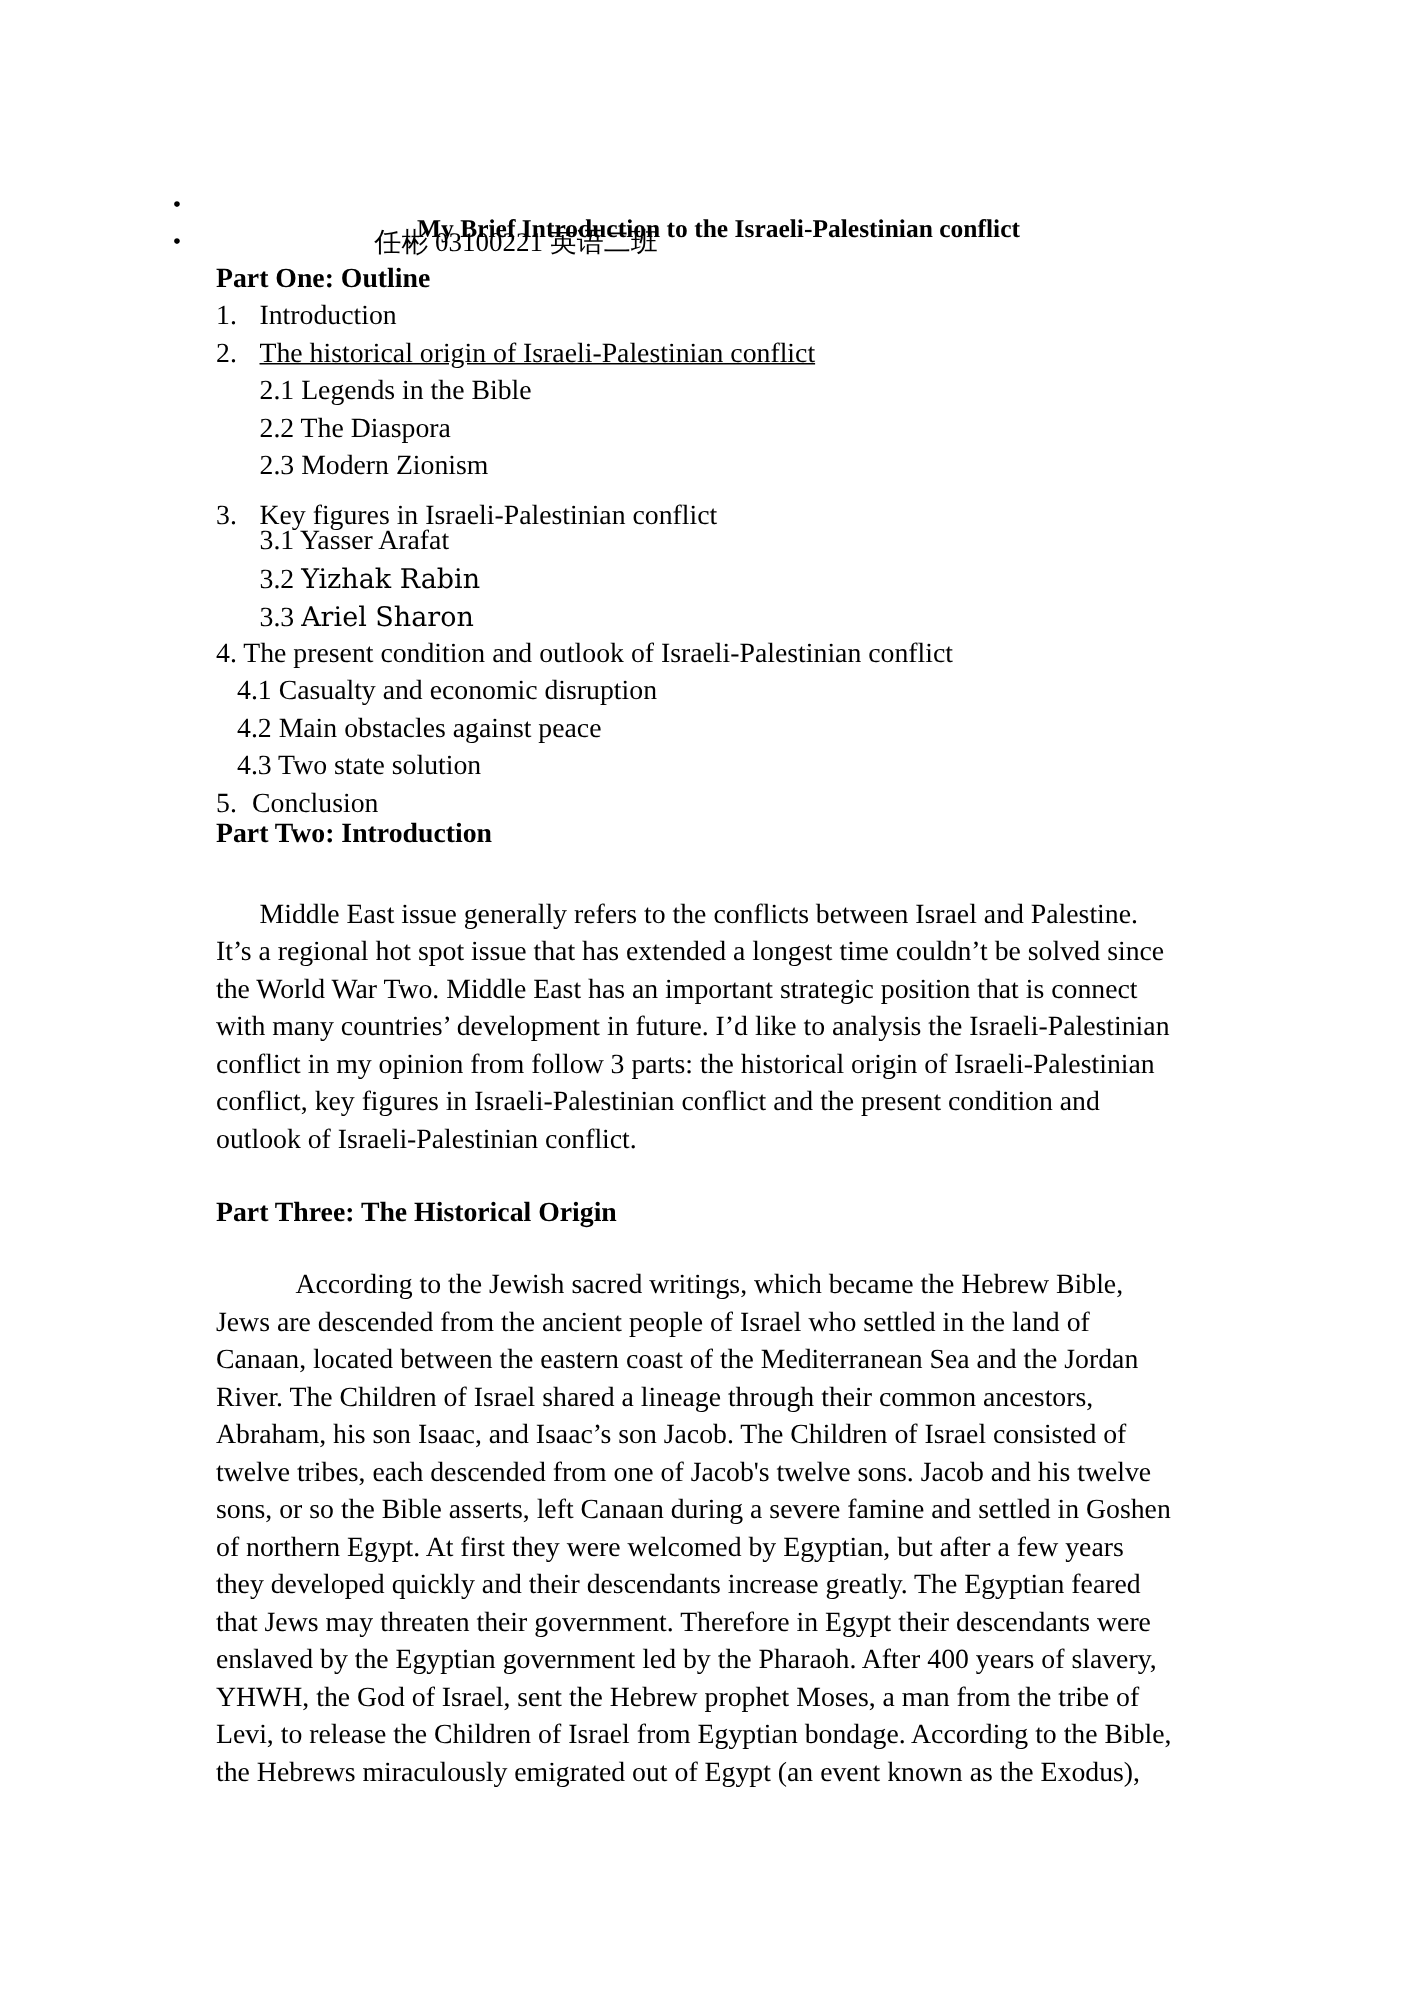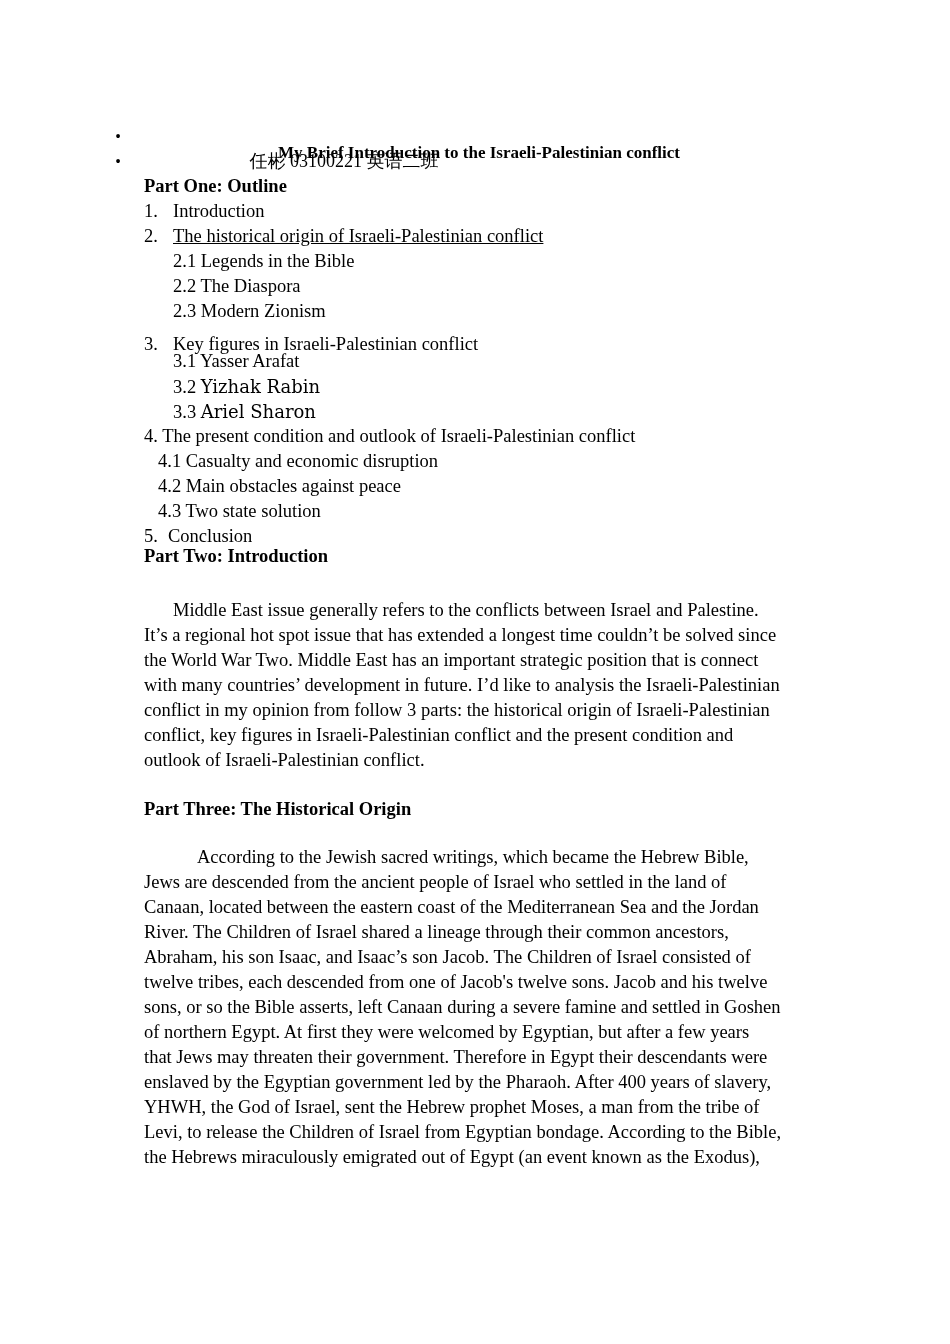--- a/index.html
+++ b/index.html
@@ -73,20 +73,21 @@
   <div class="line bold" style="top:797px;">Part Three: The Historical Origin</div>
   <div class="para" style="top:845px;">
     <span class="l" style="padding-left:53px;">According to the Jewish sacred writings, which became the Hebrew Bible,</span>
     <span class="l">Jews are descended from the ancient people of Israel who settled in the land of</span>
     <span class="l">Canaan, located between the eastern coast of the Mediterranean Sea and the Jordan</span>
     <span class="l">River. The Children of Israel shared a lineage through their common ancestors,</span>
     <span class="l">Abraham, his son Isaac, and Isaac’s son Jacob. The Children of Israel consisted of</span>
     <span class="l">twelve tribes, each descended from one of Jacob's twelve sons. Jacob and his twelve</span>
     <span class="l">sons, or so the Bible asserts, left Canaan during a severe famine and settled in Goshen</span>
     <span class="l">of northern Egypt.  At first they were welcomed by Egyptian, but after a few years</span>
+    <span class="l">they developed quickly and their descendants increase greatly. The Egyptian feared</span>
     <span class="l">that Jews may threaten their government. Therefore in Egypt their descendants were</span>
     <span class="l">enslaved by the Egyptian government led by the Pharaoh. After 400 years of slavery,</span>
     <span class="l">YHWH, the God of Israel, sent the Hebrew prophet Moses, a man from the tribe of</span>
     <span class="l">Levi, to release the Children of Israel from Egyptian bondage. According to the Bible,</span>
     <span class="l">the Hebrews miraculously emigrated out of Egypt (an event known as the Exodus),</span>
   </div>
 
 </div>
 
 </body></html>

